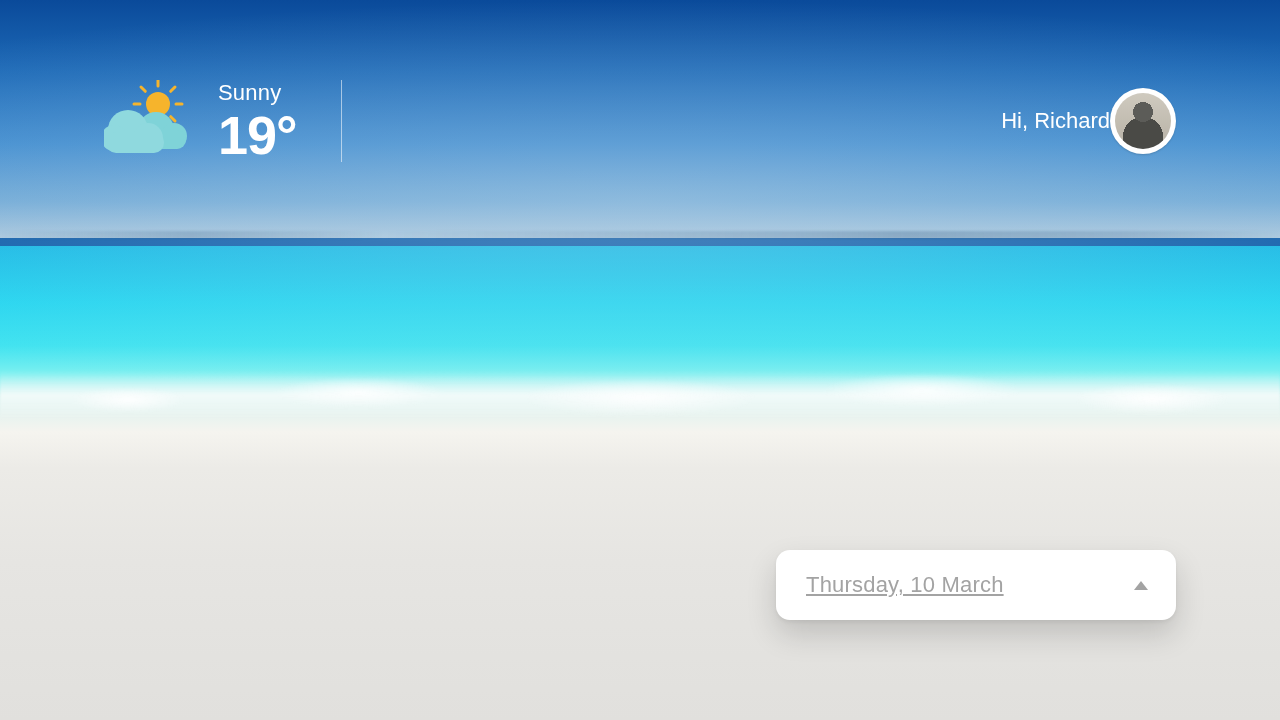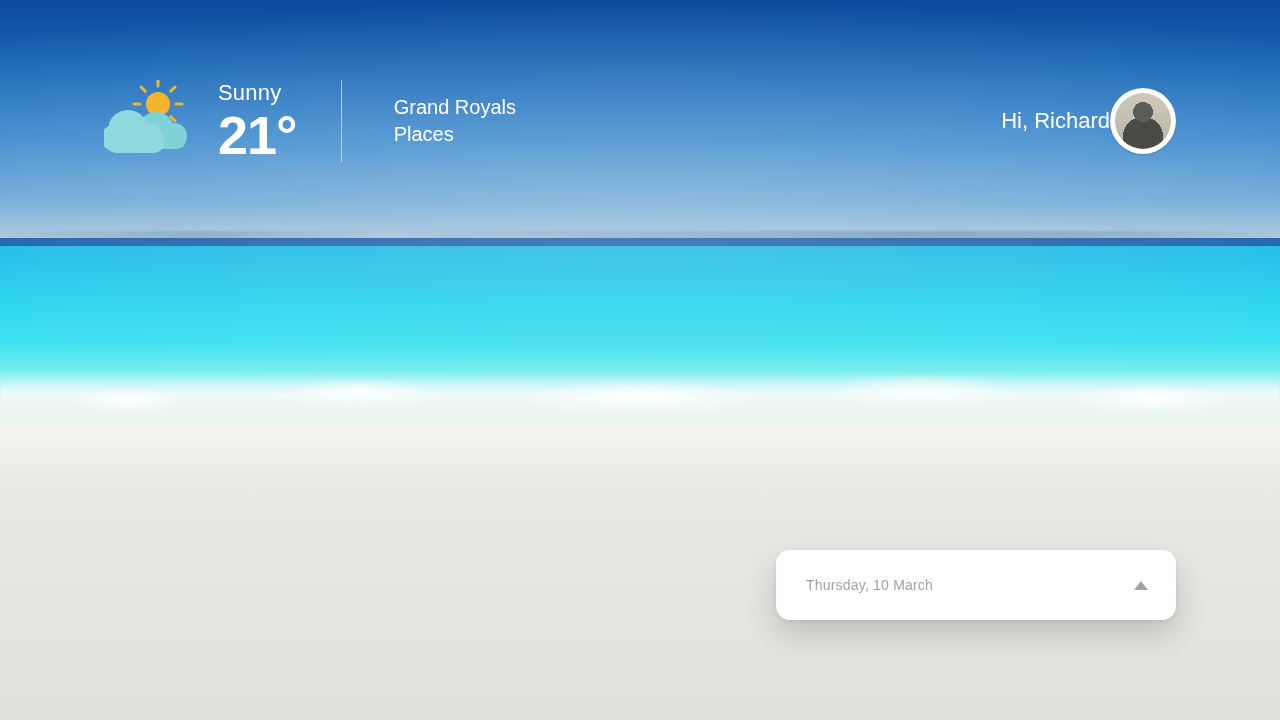--- a/index.html
+++ b/index.html
@@ -93,21 +93,21 @@
   
   .date-card {
     position: absolute; left: 776px; top: 550px;
     width: 400px; height: 70px;
     background: #ffffff; border-radius: 14px;
     box-shadow: 0 14px 30px rgba(0,0,0,.16), 0 2px 4px rgba(0,0,0,.06);
     display: flex; align-items: center; justify-content: space-between;
     padding: 0 28px 0 30px;
     cursor: pointer;
   }
-  .date-text { font-size: 14px; color: #a3a3a3; letter-spacing: .2px; }
+  .date-text { font-size: 22px; color: #a3a3a3; letter-spacing: .2px; text-decoration: underline; }
   .caret-up {
     width: 0; height: 0;
     border-left: 7px solid transparent;
     border-right: 7px solid transparent;
     border-bottom: 9px solid #a3a3a3;
   }
 </style>
 </head>
 <body>
 
@@ -142,30 +142,26 @@
         <g fill="#8fd9de">
           <circle cx="24" cy="50" r="20"></circle>
           <circle cx="44" cy="58" r="15"></circle>
           <circle cx="10" cy="58" r="13"></circle>
           <rect x="2" y="52" width="58" height="21" rx="10"></rect>
         </g>
       </svg>
     </div>
     <div class="weather-text">
       <div class="cond">Sunny</div>
-      <div class="temp">21°</div>
+      <div class="temp">19°</div>
     </div>
   </div>
 
   <div class="divider"></div>
 
-  <div class="location">
-    <div class="l1">Grand Royals</div>
-    <div class="l2">Places</div>
-  </div>
 
   <div class="spacer"></div>
 
   <div class="user">
     <div class="greeting">Hi, Richard</div>
     <div class="avatar-ring">
       <div class="avatar"></div>
     </div>
   </div>
 </div>

